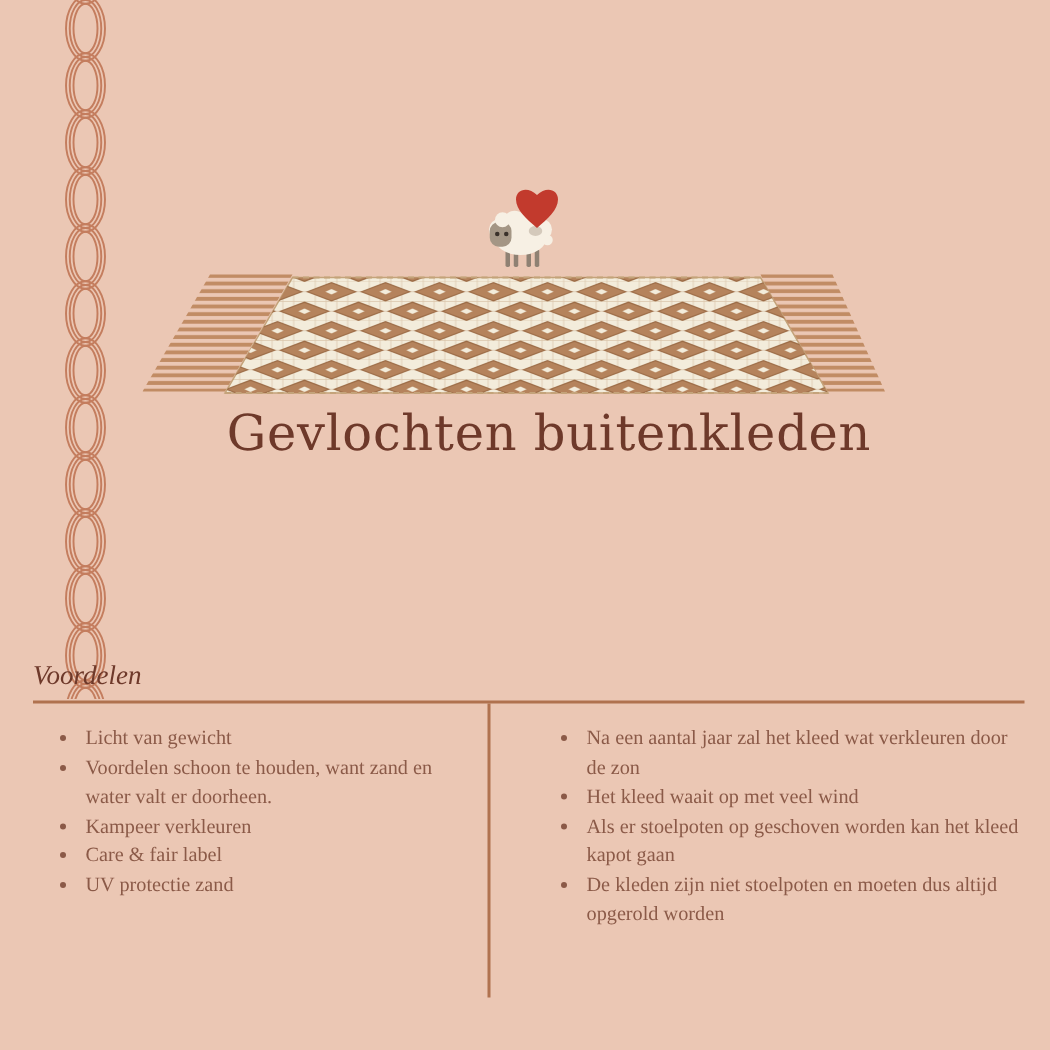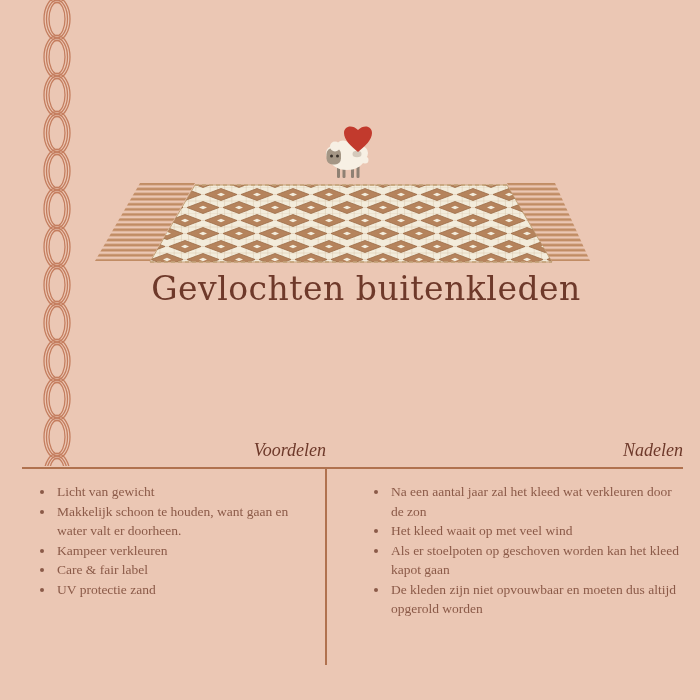--- a/index.html
+++ b/index.html
@@ -20,21 +20,21 @@
     font-size:33px;
     letter-spacing:.5px;
     color:#6e392a;
   }
   .compare{
     position:absolute;left:22px;top:437px;width:661px;
   }
   .hdr-row{display:flex;height:30px;}
   .hdr{
     font-style:italic;font-size:18px;color:#6e392a;
-    text-align:right;line-height:26px;
+    text-align:left;line-height:26px;
   }
   .hdr.pros{width:304px;}
   .hdr.cons{flex:1;}
   .rule{border-top:2px solid #b0724f;height:0;}
   .v-divider{
     position:absolute;left:303px;top:32px;width:2px;height:196px;
     background:#b0724f;
   }
   .lists-row{display:flex;}
   .col{box-sizing:border-box;}
@@ -134,38 +134,37 @@
     </g>
 
     <path d="M263,42 C256,36 249,30 249,23 C249,16 257,14 263,20 C269,14 277,16 277,23 C277,30 270,36 263,42 Z" fill="#c23a2d"></path>
   </svg>
 
   <h1 class="page-title">Gevlochten buitenkleden</h1>
 
   <section class="compare">
     <div class="hdr-row">
       <div class="hdr pros">Voordelen</div>
-      <div class="hdr cons">Nadelen</div>
     </div>
     <div class="rule"></div>
     <div class="v-divider"></div>
     <div class="lists-row">
       <div class="col pros">
         <ul class="bullets">
             <li>Licht van gewicht</li>
-            <li>Makkelijk schoon te houden, want gaan en  water valt er doorheen.</li>
+            <li>Voordelen schoon te houden, want zand en  water valt er doorheen.</li>
             <li>Kampeer verkleuren</li>
             <li>Care &amp; fair label</li>
             <li>UV protectie zand</li>
           </ul>
       </div>
       <div class="col cons">
         <ul class="bullets">
             <li>Na een aantal jaar zal het kleed wat verkleuren door de zon</li>
             <li>Het kleed waait op met veel wind</li>
             <li>Als er stoelpoten op geschoven worden kan het kleed kapot gaan</li>
-            <li>De kleden zijn niet opvouwbaar en moeten dus altijd opgerold worden</li>
+            <li>De kleden zijn niet stoelpoten en moeten dus altijd opgerold worden</li>
           </ul>
       </div>
     </div>
   </section>
 
 </div>
 
 </body></html>

